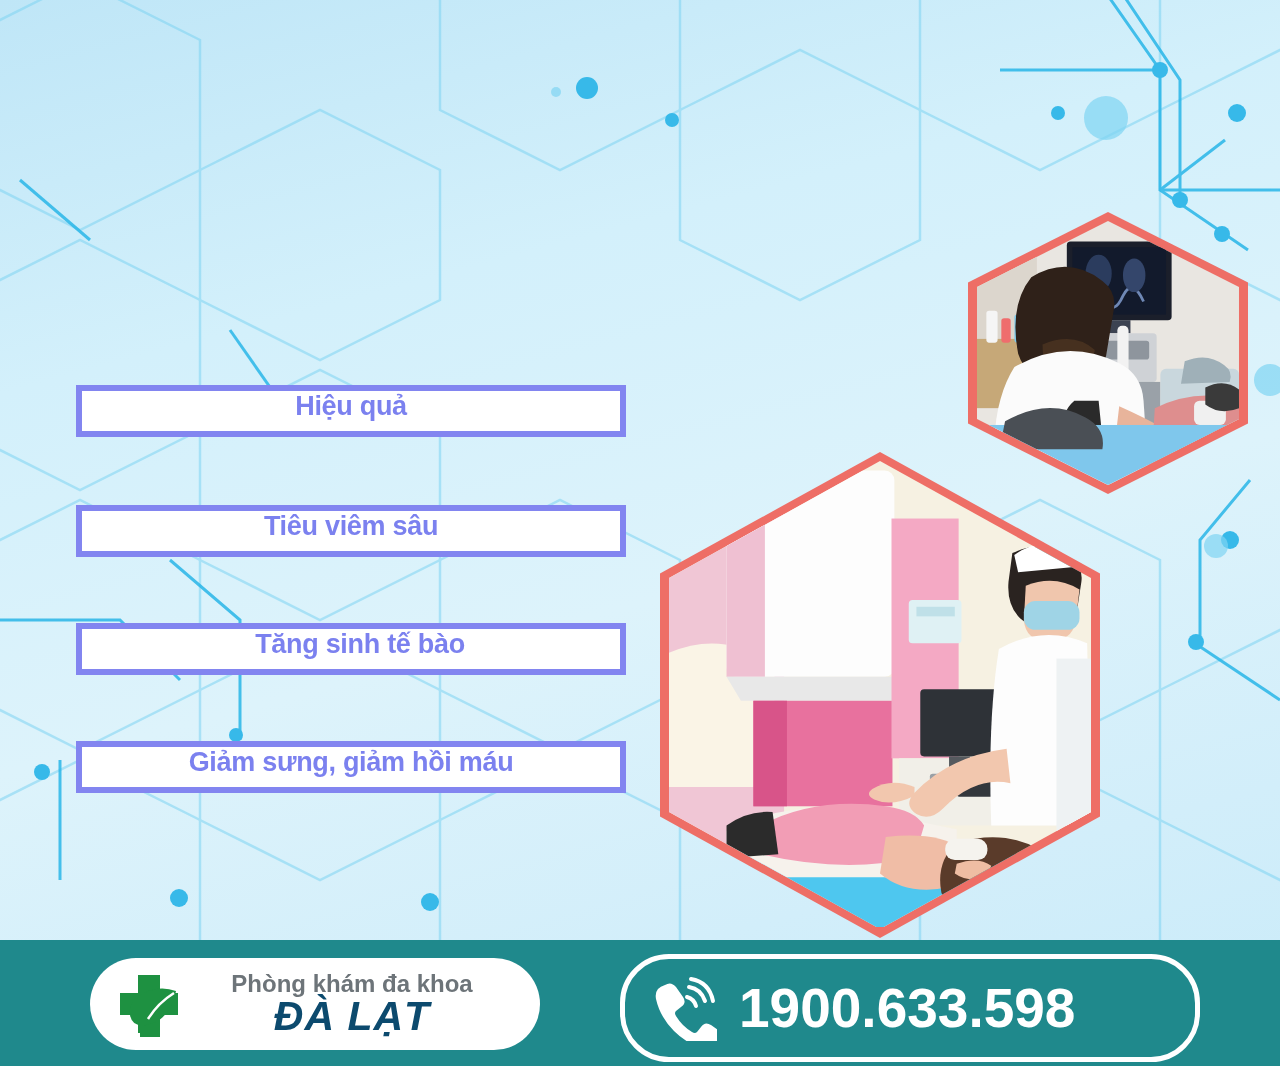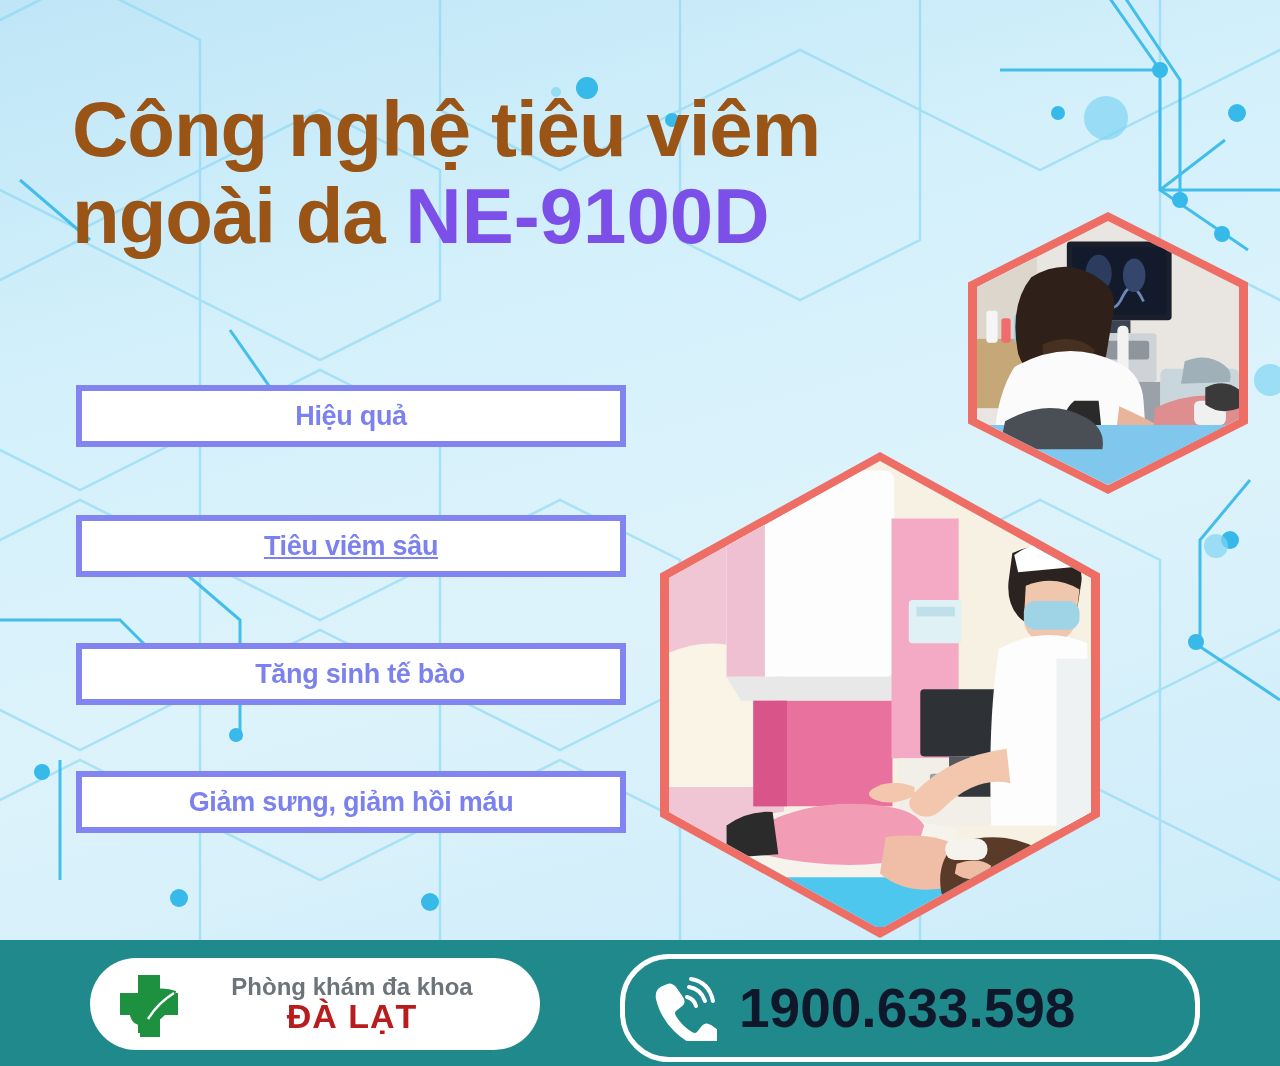--- a/index.html
+++ b/index.html
@@ -18,29 +18,29 @@
   .headline{
     position:absolute;left:72px;top:86px;width:930px;
     font-size:78px;line-height:1.12;font-weight:bold;
     color:#9a5416;letter-spacing:-1px;
   }
   .headline .model{color:#7b4fe8;letter-spacing:0px;}
   
   .features{position:absolute;left:76px;top:385px;width:550px;}
   .feature-box{
     box-sizing:border-box;
-    width:550px;height:62px;
+    width:550px;height:52px;
     background:#ffffff;
     border:6px solid #8285f0;
-    display:flex;align-items:center;justify-content:center;
+    display:flex;align-items:flex-start;justify-content:center;
     color:#7b81ef;font-weight:bold;font-size:27px;
     letter-spacing:-0.3px;
   }
   .feature-box.f1{margin-bottom:68px;}
-  .feature-box.f2{margin-bottom:66px;text-decoration:underline;}
+  .feature-box.f2{margin-bottom:66px;}
   .feature-box.f3{margin-bottom:66px;padding-left:18px;}
   .feature-box.f4{font-size:27px;margin-top:12px;}
   
   .hex{
     position:absolute;
     -webkit-clip-path:polygon(50% 0%,100% 25%,100% 75%,50% 100%,0% 75%,0% 25%);
     clip-path:polygon(50% 0%,100% 25%,100% 75%,50% 100%,0% 75%,0% 25%);
   }
   .hex-outer{background:#ee6e66;}
   .hex-inner{
@@ -62,31 +62,32 @@
     background:#ffffff;border-radius:46px;
     display:flex;align-items:center;
   }
   .logo-mark{width:74px;height:74px;margin-left:22px;flex:none;}
   .logo-text{flex:1;text-align:center;padding-right:22px;line-height:1;}
   .clinic-sub{
     font-size:24px;font-weight:bold;color:#6d7479;letter-spacing:0px;
     display:block;margin-bottom:0;
   }
   .clinic-name{
-    font-size:34px;font-weight:bold;color:#b91c1c;letter-spacing:1px;
+    font-size:41px;font-weight:bold;color:#0c4a6e;letter-spacing:1px;
     display:block;
+    font-style:italic;
   }
   .phone-pill{
     position:absolute;left:620px;top:14px;width:570px;height:98px;
     border:5px solid #ffffff;border-radius:49px;
     display:flex;align-items:center;
   }
   .phone-icon{width:66px;height:66px;margin-left:26px;flex:none;}
   .phone-number{
-    color:#0f172a;font-size:55px;font-weight:bold;letter-spacing:0px;
+    color:#ffffff;font-size:55px;font-weight:bold;letter-spacing:0px;
     margin-left:22px;
   }
 </style>
 </head>
 <body>
 
 <div class="banner">
 
   <svg class="hexnet" viewBox="0 0 1280 1066" preserveAspectRatio="none">
     <g fill="none" stroke="#7fd4f2" stroke-width="2.5" opacity="0.55">
@@ -141,24 +142,20 @@
     </g>
     <g fill="#7fd4f2" opacity="0.7">
       <circle cx="1106" cy="118" r="22"></circle>
       <circle cx="1270" cy="380" r="16"></circle>
       <circle cx="260" cy="666" r="6"></circle>
       <circle cx="1216" cy="546" r="12"></circle>
       <circle cx="556" cy="92" r="5"></circle>
     </g>
   </svg>
 
-  <div class="headline">
-    <div>Công nghệ tiêu viêm</div>
-    <div><span>ngoài da </span><span class="model">NE-9100D</span></div>
-  </div>
 
   <div class="features">
     <div class="feature-box f1">
         <span>Hiệu quả</span>
       </div>
     <div class="feature-box f2">
         <span>Tiêu viêm sâu</span>
       </div>
     <div class="feature-box f3">
         <span>Tăng sinh tế bào</span>

